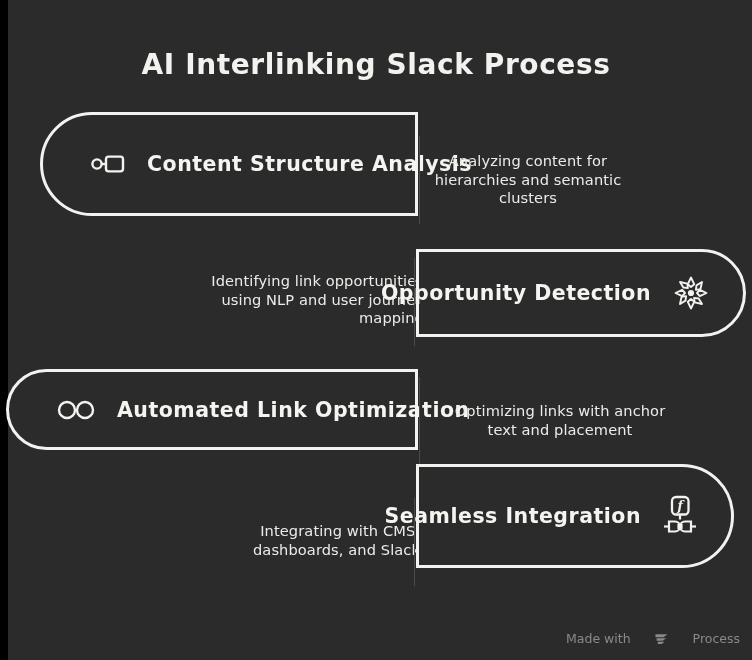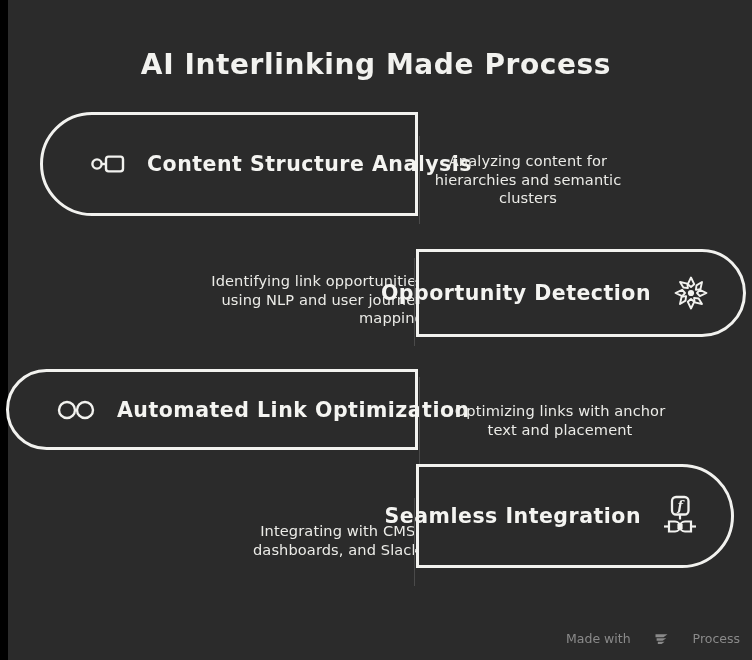--- a/index.html
+++ b/index.html
@@ -110,21 +110,21 @@
     font-family: "DejaVu Sans", sans-serif;
     font-size: 12.5px;
   }
   .footer svg { display: block; }
 </style>
 </head>
 <body>
 
 <div id="canvas">
 
-  <div class="title">AI Interlinking Made Process</div>
+  <div class="title">AI Interlinking Slack Process</div>
 
   <div class="row">
     <div class="capsule left-round" style="left:40px; top:112px; width:378px; height:104px;">
       <span class="icon-box icon-left">
         <svg width="34" height="22" viewBox="0 0 34 22">
           <circle cx="6" cy="11" r="4.6" fill="none" stroke="#f2f2ef" stroke-width="2.4"></circle>
           <line x1="10.6" y1="11" x2="15" y2="11" stroke="#f2f2ef" stroke-width="2.4"></line>
           <rect x="15" y="3.6" width="17" height="14.8" rx="2.6" fill="none" stroke="#f2f2ef" stroke-width="2.4"></rect>
         </svg>
       </span>

